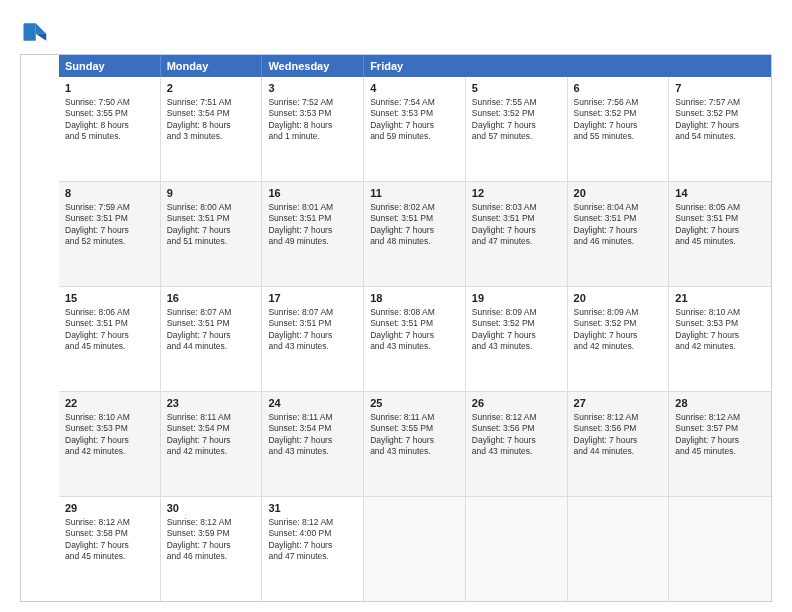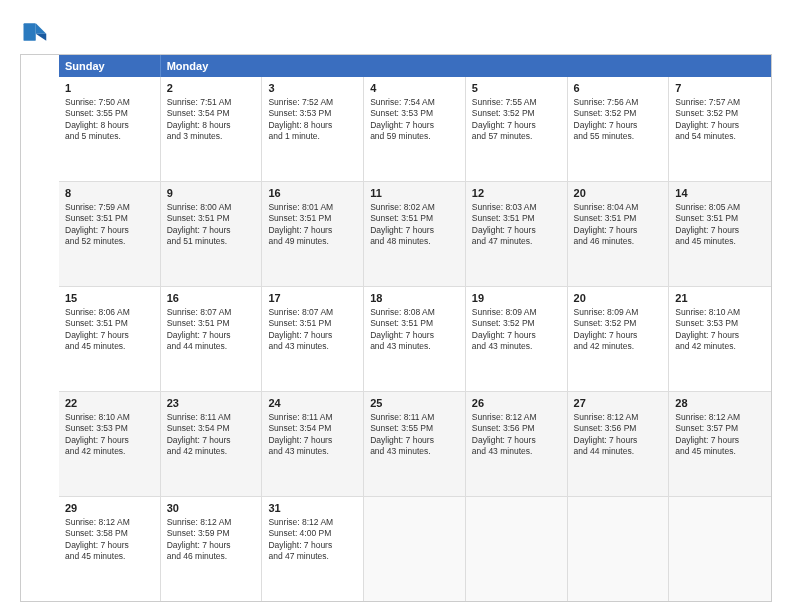--- a/index.html
+++ b/index.html
@@ -124,20 +124,22 @@
     <div class="title-block">
       <div class="main-title"></div>
       <div class="subtitle"></div>
     </div>
   </div>
 
   <div class="calendar">
     <div class="cal-header" id="cal-header">
         <div class="cal-header-cell">Sunday</div>
         <div class="cal-header-cell">Monday</div>
+        <div class="cal-header-cell">Wednesday</div>
+        <div class="cal-header-cell">Friday</div>
       </div>
     <div class="cal-body" id="cal-body">
         <div class="cal-row">
           <div class="cal-cell"><span class="day-num">1</span><span>Sunrise: 7:50 AM</span><br><span>Sunset: 3:55 PM</span><br><span>Daylight: 8 hours</span><br><span>and 5 minutes.</span><br></div>
           <div class="cal-cell"><span class="day-num">2</span><span>Sunrise: 7:51 AM</span><br><span>Sunset: 3:54 PM</span><br><span>Daylight: 8 hours</span><br><span>and 3 minutes.</span><br></div>
           <div class="cal-cell"><span class="day-num">3</span><span>Sunrise: 7:52 AM</span><br><span>Sunset: 3:53 PM</span><br><span>Daylight: 8 hours</span><br><span>and 1 minute.</span><br></div>
           <div class="cal-cell"><span class="day-num">4</span><span>Sunrise: 7:54 AM</span><br><span>Sunset: 3:53 PM</span><br><span>Daylight: 7 hours</span><br><span>and 59 minutes.</span><br></div>
           <div class="cal-cell"><span class="day-num">5</span><span>Sunrise: 7:55 AM</span><br><span>Sunset: 3:52 PM</span><br><span>Daylight: 7 hours</span><br><span>and 57 minutes.</span><br></div>
           <div class="cal-cell"><span class="day-num">6</span><span>Sunrise: 7:56 AM</span><br><span>Sunset: 3:52 PM</span><br><span>Daylight: 7 hours</span><br><span>and 55 minutes.</span><br></div>
           <div class="cal-cell"><span class="day-num">7</span><span>Sunrise: 7:57 AM</span><br><span>Sunset: 3:52 PM</span><br><span>Daylight: 7 hours</span><br><span>and 54 minutes.</span><br></div>

